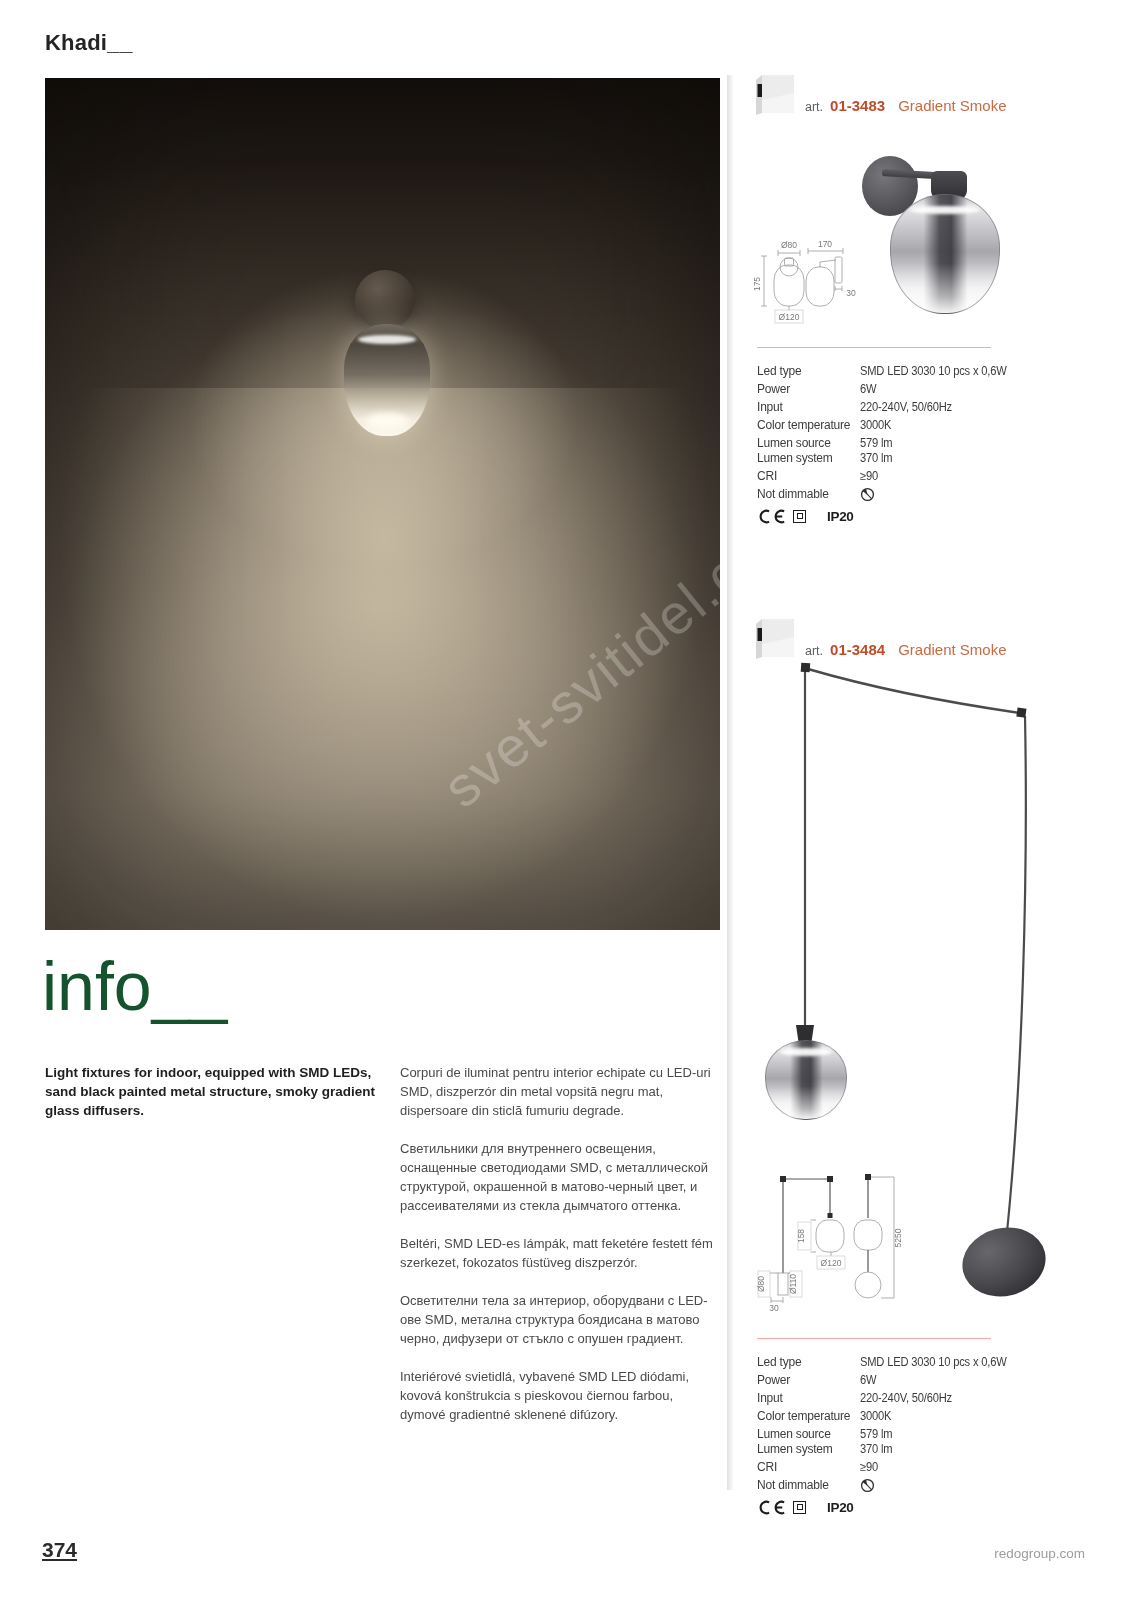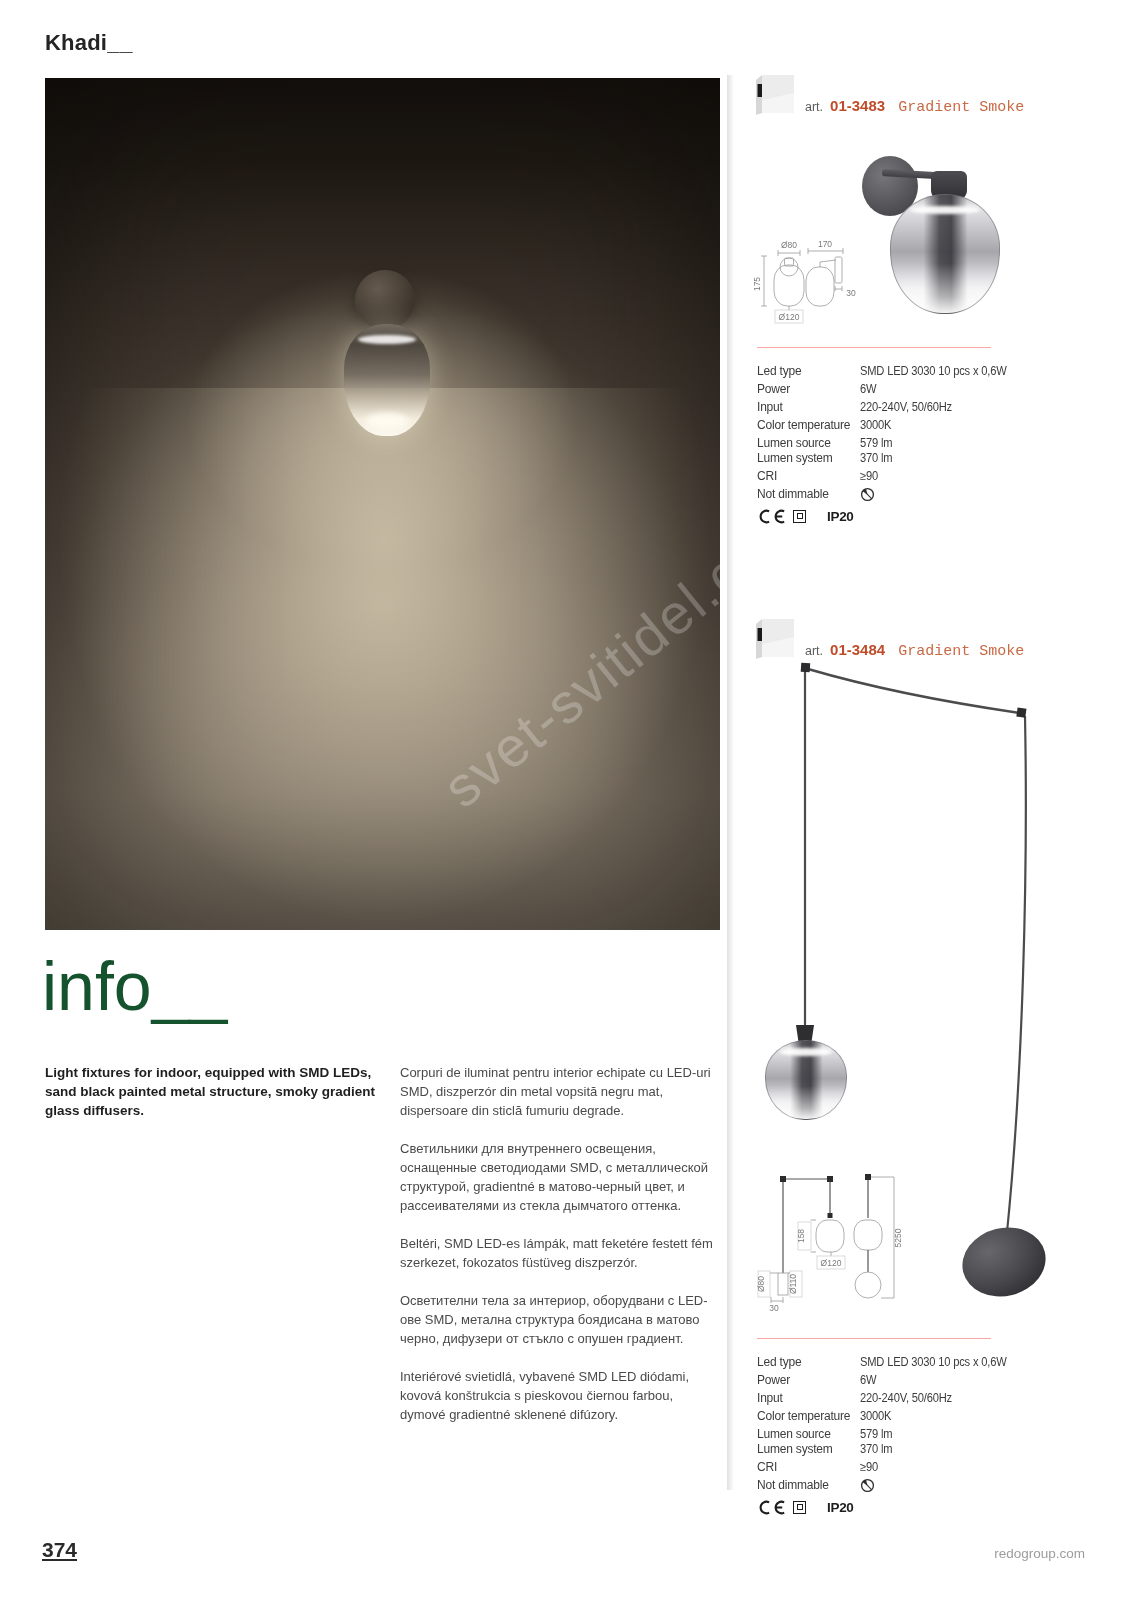--- a/index.html
+++ b/index.html
@@ -41,21 +41,21 @@
     transform:rotate(-39deg);font-size:56px;color:rgba(255,255,255,.24);letter-spacing:2px;white-space:nowrap;}
 
   
   .art-row{position:absolute;left:756px;width:360px;height:46px;}
   .art-row.p1{top:73px;}
   .art-row.p2{top:617px;}
   .mount-icon{position:absolute;left:0;top:0;}
   .art-text{position:absolute;left:49px;top:24px;white-space:nowrap;}
   .art-label{font-size:12.5px;color:#5c5c5c;margin-right:7px;}
   .art-number{font-size:15px;font-weight:bold;color:#bf4b28;margin-right:13px;margin-top:19px;}
-  .art-finish{font-size:15px;color:#c96a45;font-family:Liberation Mono, monospace;}
+  .art-finish{font-size:15px;color:#c96a45;}
 
   
   .render1{position:absolute;left:838px;top:150px;width:175px;height:165px;}
   .r1-plate{position:absolute;left:24px;top:6px;width:56px;height:60px;border-radius:50%;
     background:radial-gradient(circle at 38% 32%,#76767b,#4a4a4f 75%);}
   .r1-arm{position:absolute;left:44px;top:21px;width:70px;height:7px;border-radius:3px;
     background:linear-gradient(180deg,#5d5d62,#3e3e43);transform:rotate(3deg);}
   .r1-socket{position:absolute;left:93px;top:21px;width:36px;height:30px;border-radius:6px 6px 11px 11px;
     background:linear-gradient(180deg,#4b4b50,#2e2e33);}
   .chrome{border:1px solid rgba(110,110,116,.55);
@@ -349,21 +349,21 @@
       <span class="ip-text">IP20</span>
     </div>
   </div>
 
   <div class="info-heading"><span>info</span><span>__</span></div>
 
   <div class="desc-en">Light fixtures for indoor, equipped with SMD LEDs, sand black painted metal structure, smoky gradient glass diffusers.</div>
 
   <div class="translations">
     <p>Corpuri de iluminat pentru interior echipate cu LED-uri SMD, diszperzór din metal vopsită negru mat, dispersoare din sticlă fumuriu degrade.</p>
-    <p>Светильники для внутреннего освещения, оснащенные светодиодами SMD, с металлической структурой, gradientné в матово-черный цвет, и рассеивателями из стекла дымчатого оттенка.</p>
+    <p>Светильники для внутреннего освещения, оснащенные светодиодами SMD, с металлической структурой, окрашенной в матово-черный цвет, и рассеивателями из стекла дымчатого оттенка.</p>
     <p>Beltéri, SMD LED-es lámpák, matt feketére festett fém szerkezet, fokozatos füstüveg diszperzór.</p>
     <p>Осветителни тела за интериор, оборудвани с LED-ове SMD, метална структура боядисана в матово черно, дифузери от стъкло с опушен градиент.</p>
     <p>Interiérové svietidlá, vybavené SMD LED diódami, kovová konštrukcia s pieskovou čiernou farbou, dymové gradientné sklenené difúzory.</p>
   </div>
 
   <div class="page-num">374</div>
   <div class="site">redogroup.com</div>
 
 </div>
 

